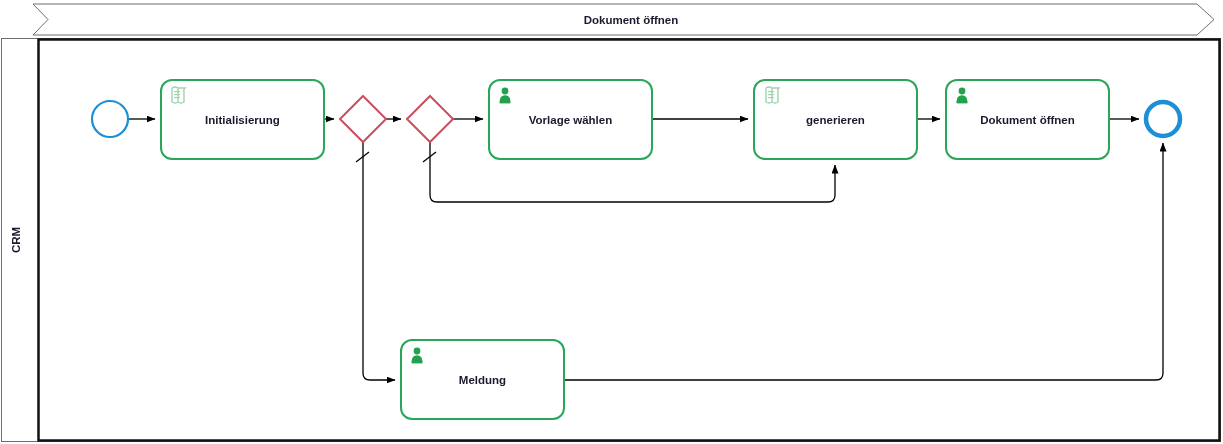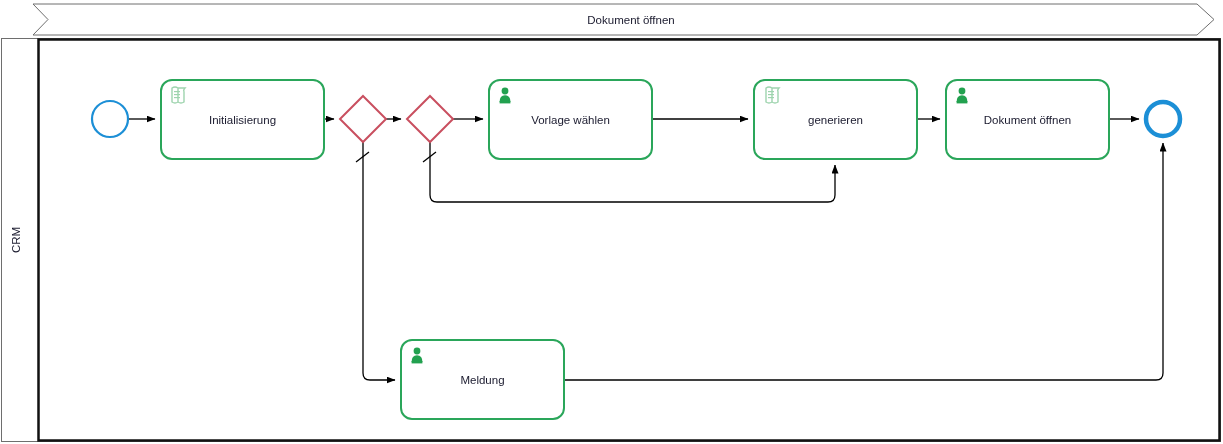--- a/index.html
+++ b/index.html
@@ -7,20 +7,21 @@
     padding: 0;
     background: #ffffff;
     font-family: "Liberation Sans", sans-serif;
   }
   #canvas {
     position: relative;
     width: 1223px;
     height: 444px;
     background: #ffffff;
     overflow: hidden;
+    font-weight: bold;
   }
   #bpmn-svg {
     position: absolute;
     left: 0;
     top: 0;
   }
   .pool-title-text {
     font-family: "Liberation Sans", sans-serif;
     font-size: 11.5px;
     fill: #1a1a2e;

